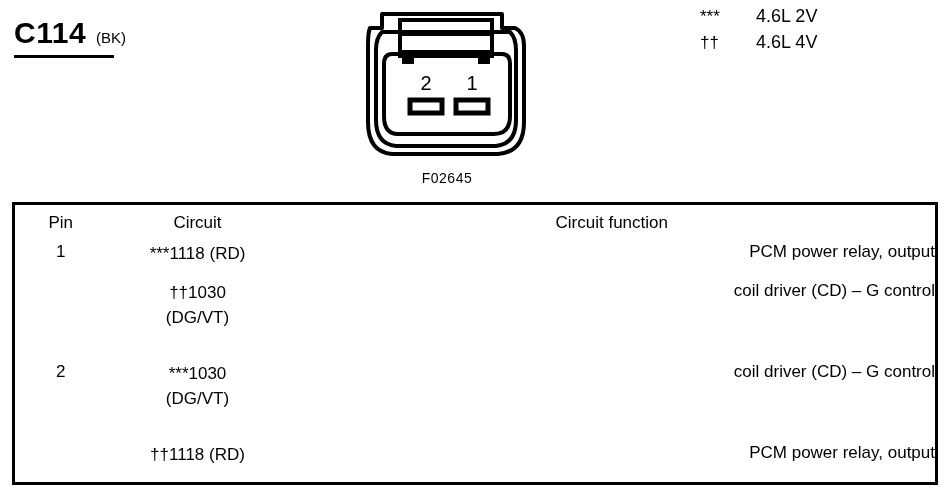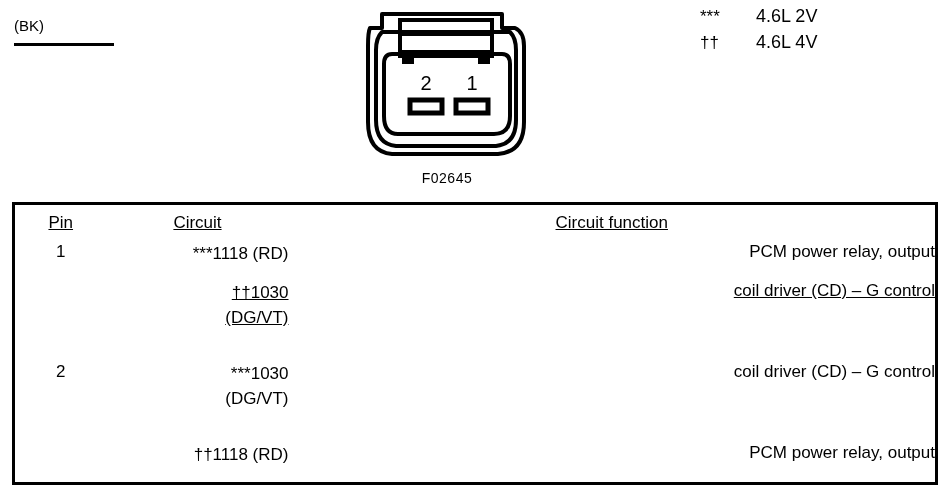--- a/index.html
+++ b/index.html
@@ -41,43 +41,44 @@
   }
   .pin-table td,.pin-table th{
     border:0;padding:0;vertical-align:top;
     font-size:17px;font-weight:normal;
   }
   .col-pin{width:93px;}
   .col-cir{width:182px;}
   .col-fun{width:auto;}
 
   .vline-r{border-right:3px solid #000;}
-  .hline-b-thick{border-bottom:3px solid #000;text-decoration:underline;}
+  .hline-b-thick{border-bottom:3px solid #000;}
   .hline-b-thin{border-bottom:2px solid #000;}
 
   .th-cell{
     text-align:center;font-weight:bold;font-size:18px;
     height:36px;line-height:36px;
   }
   .c-pin{text-align:center;padding-top:6px;font-size:17px;}
-  .c-cir{text-align:right;padding-top:6px;font-size:17px;line-height:1.45;}
+  .c-cir{text-align:center;padding-top:6px;font-size:17px;line-height:1.45;}
   .c-fun{text-align:right;padding:6px 0 0 10px;font-size:17px;}
 
   .h-short{height:38px;}
   .h-tall{height:78px;}
 
   .sym{letter-spacing:0px;}
 </style>
 </head>
 <body>
 
 <div class="page">
 
   <div class="id-block">
     <div class="id-row">
+      <span class="id-code">C114</span>
       <span class="id-color">(BK)</span>
     </div>
     <div class="id-rule"></div>
   </div>
 
   <div class="connector">
     <svg width="190" height="170" viewBox="0 0 190 170">
       <g fill="none" stroke="#000" stroke-width="4" stroke-linejoin="round" stroke-linecap="round">
 
         <path d="M18 26 L30 26 L30 12 L150 12 L150 26 L163 26

